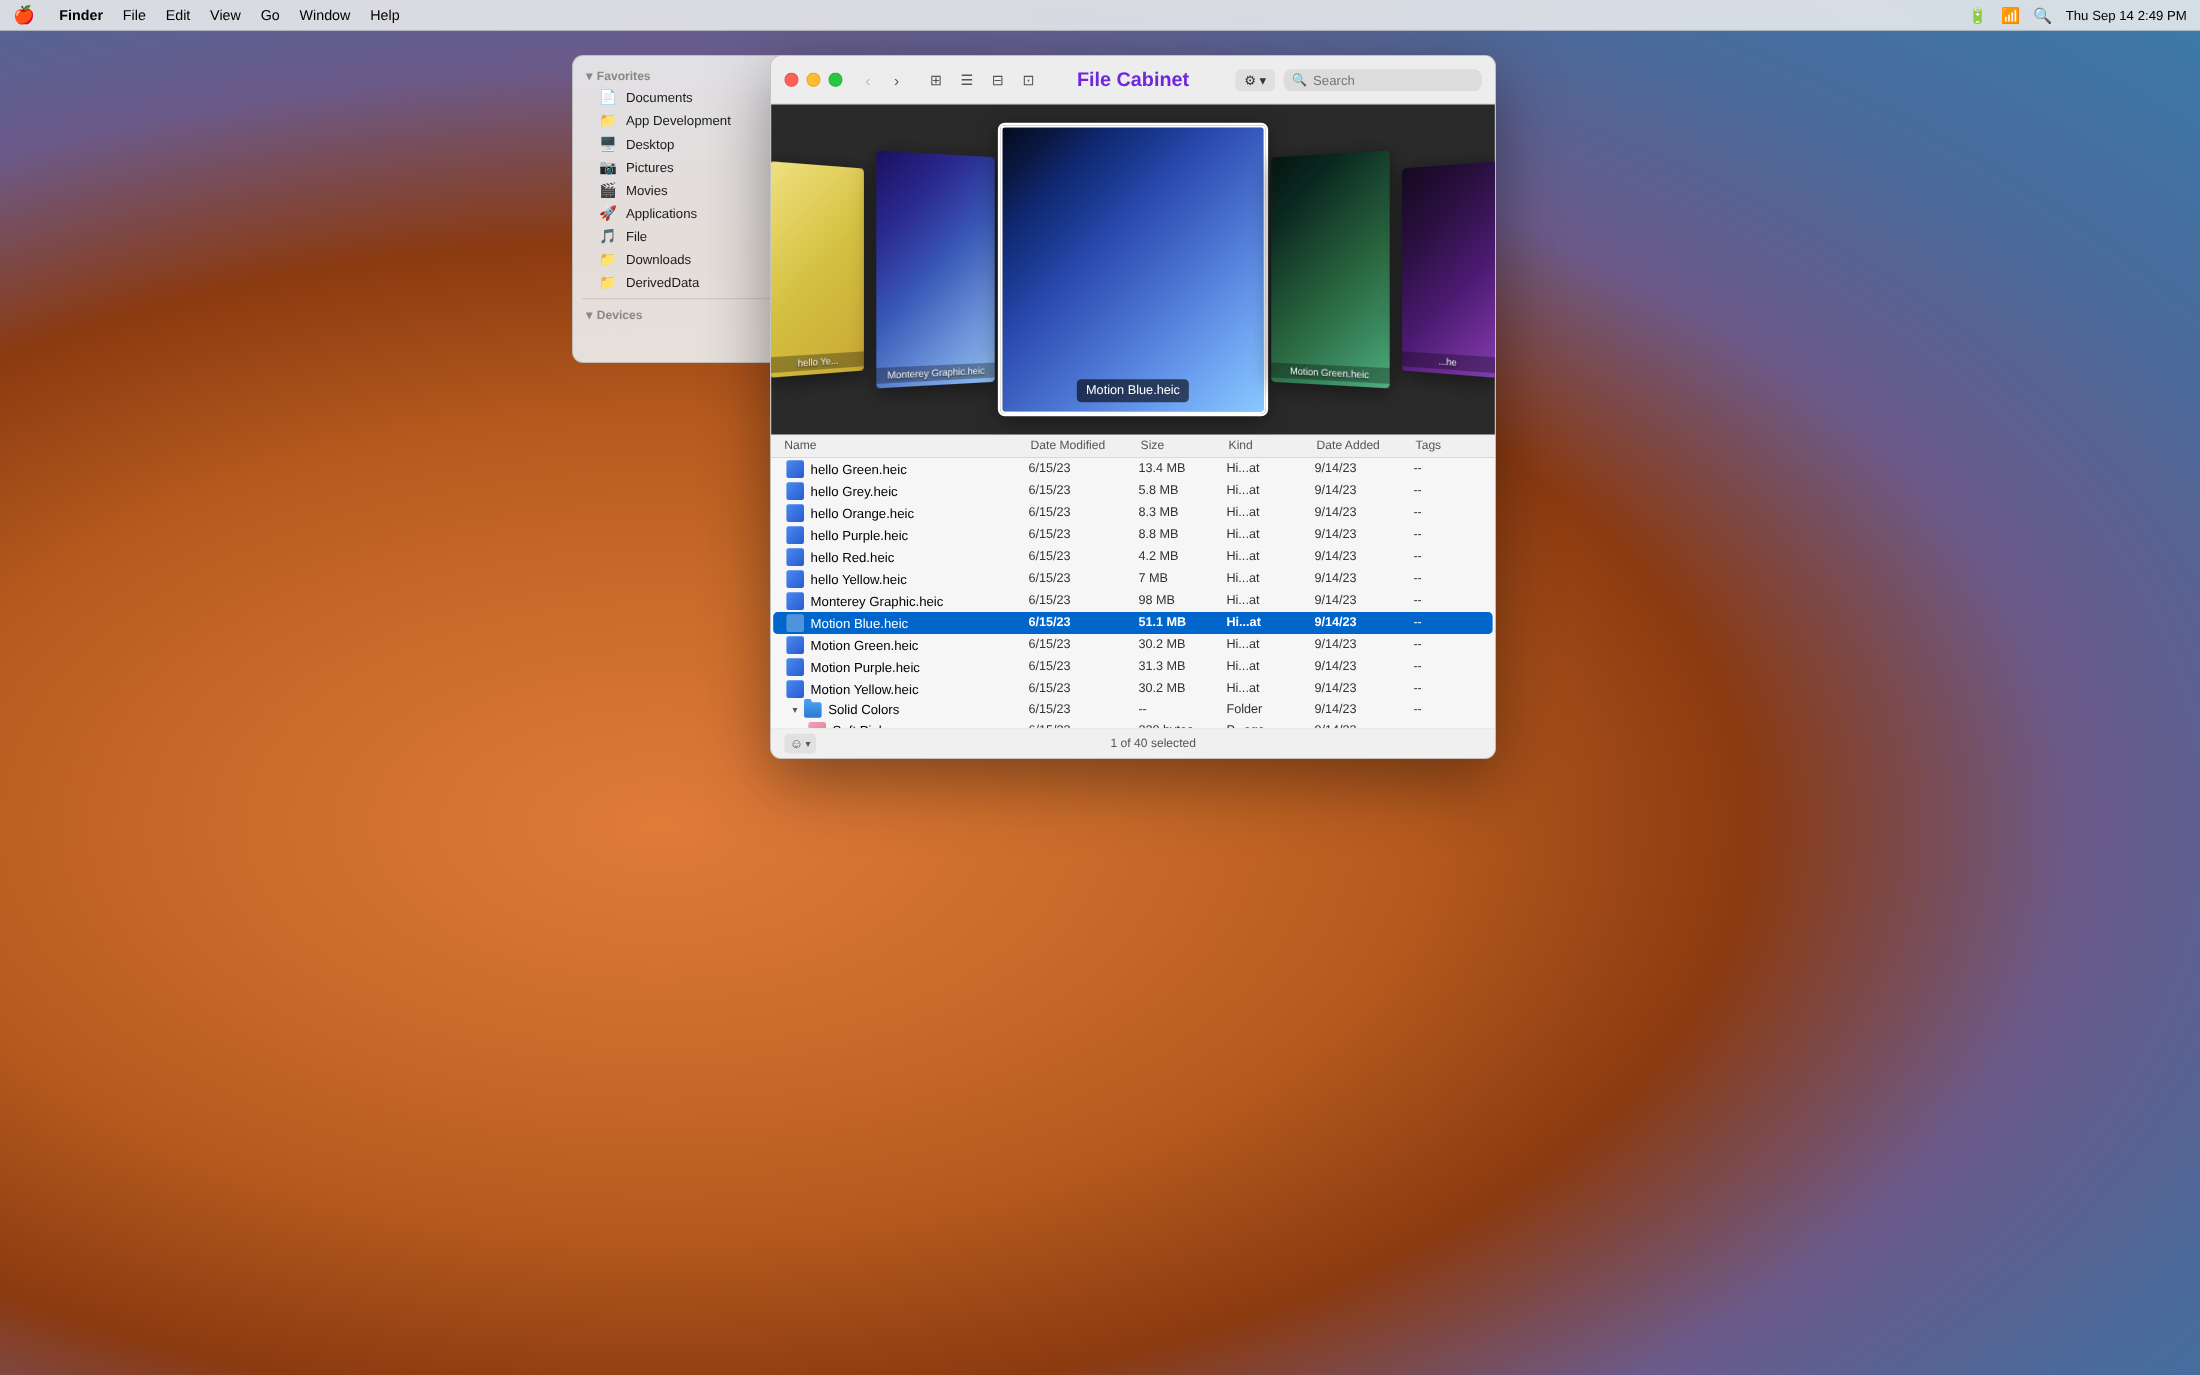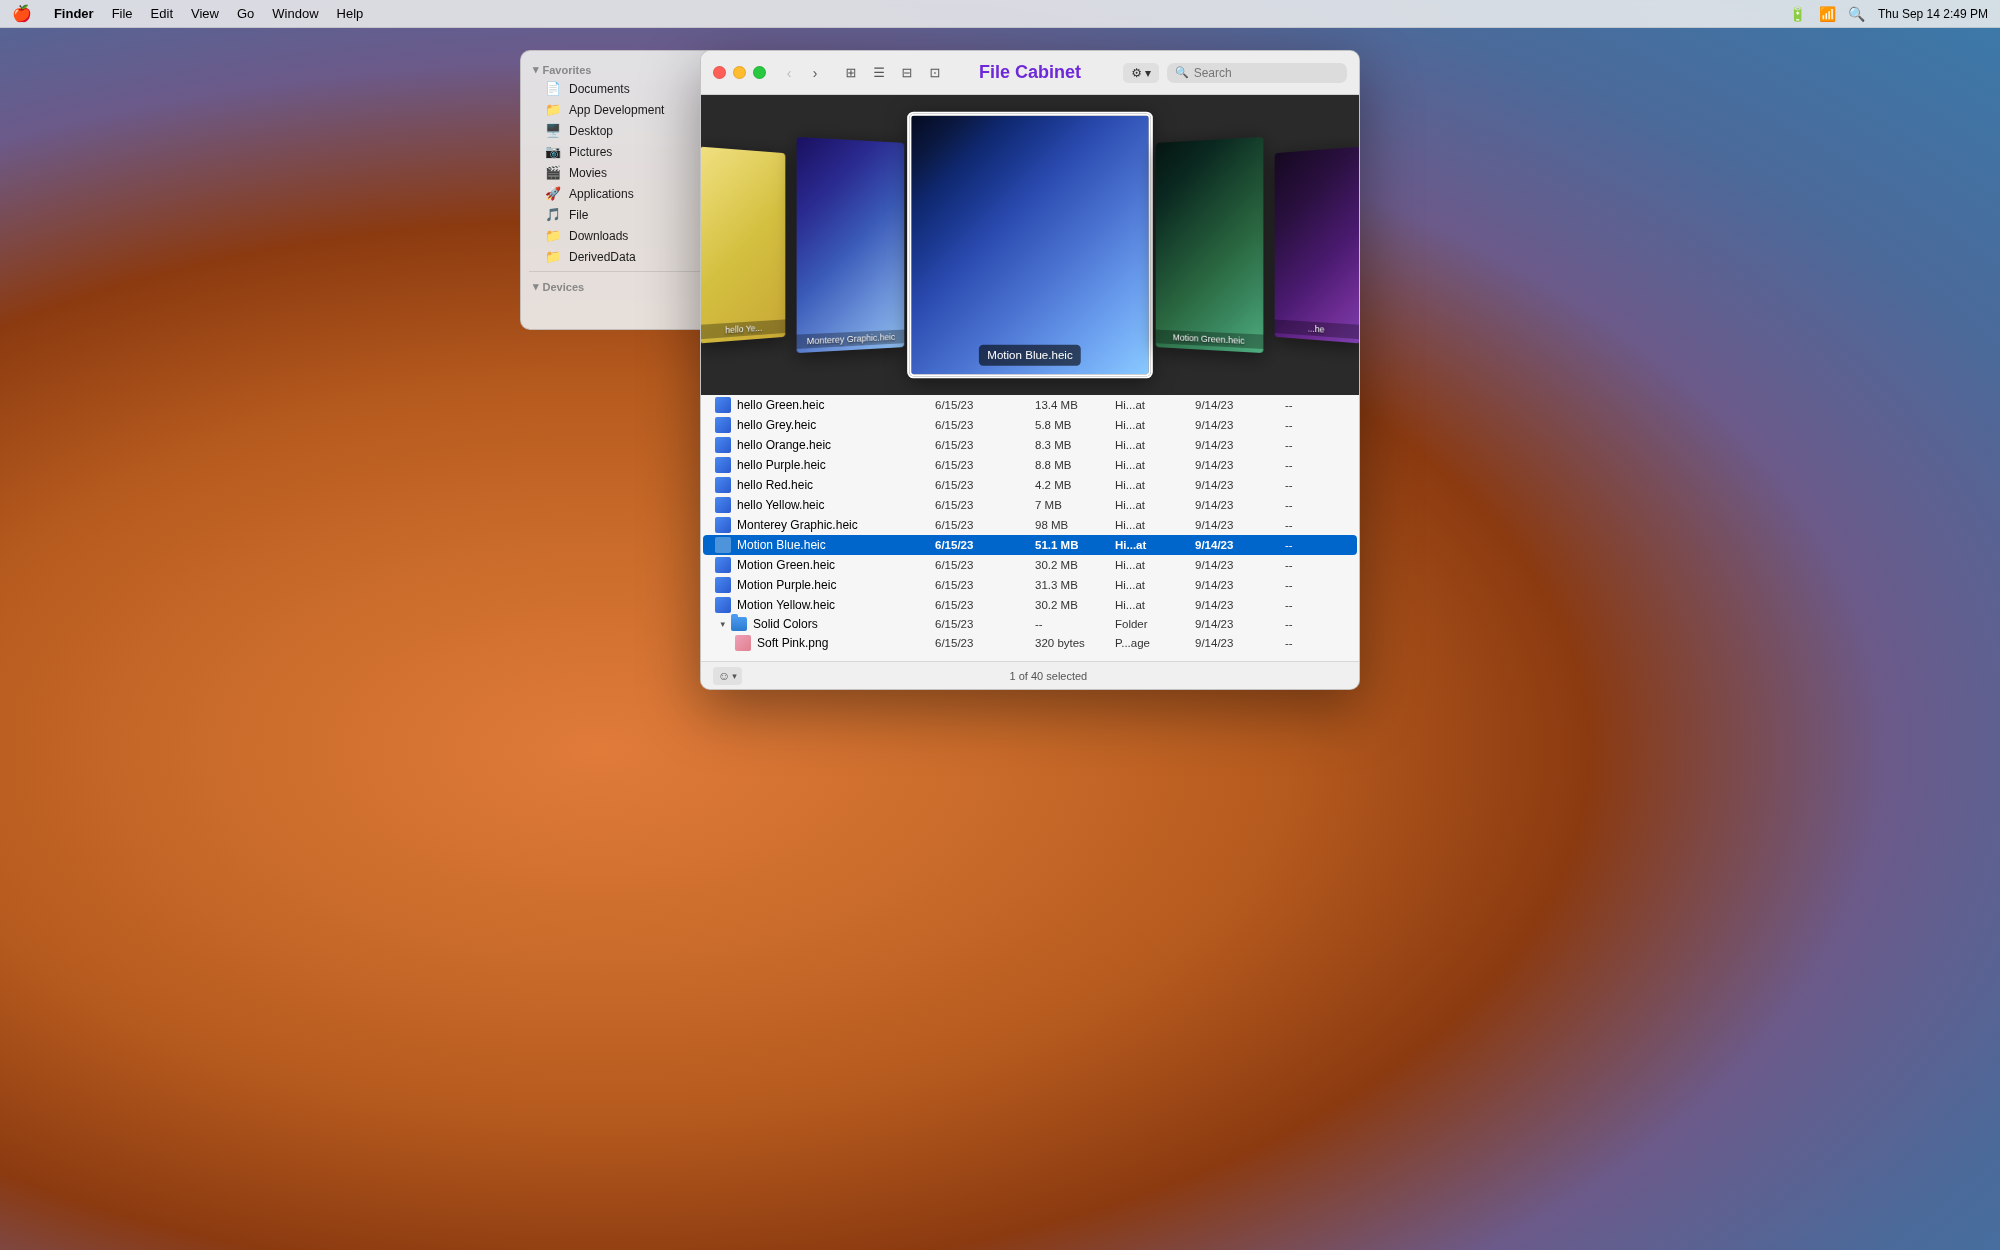--- a/index.html
+++ b/index.html
@@ -524,20 +524,28 @@
 
       <div style="transform: perspective(400px) rotateY(-18deg);">
         <div class="gallery-item" style="width:90px; height:190px; background: linear-gradient(135deg, #150820 0%, #2a1040 30%, #4a1a70 60%, #6a2a90 80%, #8040b0 100%);">
           <div class="img-label">...he</div>
         </div>
       </div>
     </div>
   </div>
 
   <div class="file-list-area">
+    <div class="file-list-header">
+      <div class="col-header">Name</div>
+      <div class="col-header">Date Modified</div>
+      <div class="col-header">Size</div>
+      <div class="col-header">Kind</div>
+      <div class="col-header">Date Added</div>
+      <div class="col-header">Tags</div>
+    </div>
 
     <div class="file-row">
       <div class="file-name-cell">
         <div class="file-icon"></div>
         <span>hello Green.heic</span>
       </div>
       <div class="file-col">6/15/23</div>
       <div class="file-col">13.4 MB</div>
       <div class="file-col">Hi...at</div>
       <div class="file-col">9/14/23</div>

